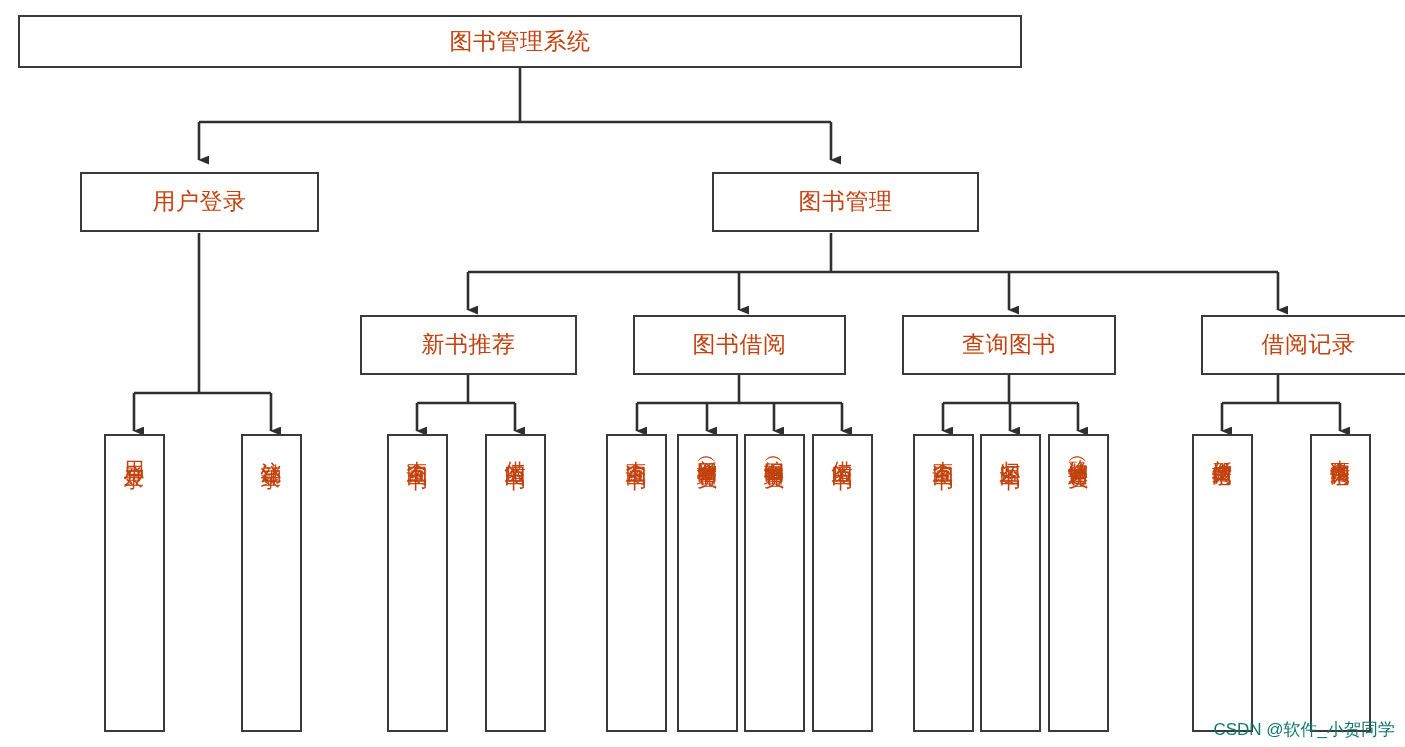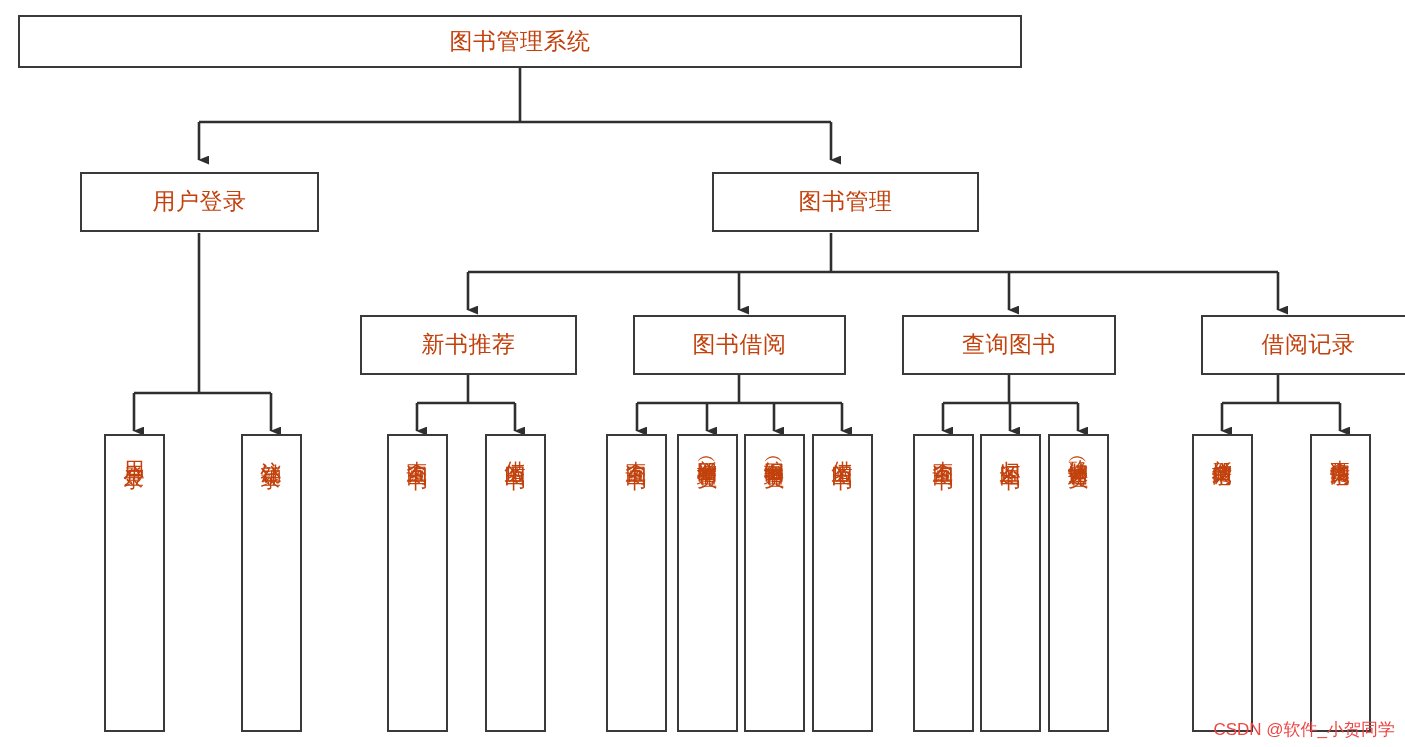--- a/index.html
+++ b/index.html
@@ -66,21 +66,21 @@
   }
   .node-v.tall-text .node-label {
     letter-spacing: 1.5px;
     font-size: 20px;
   }
   .watermark {
     position: absolute;
     right: 10px;
     bottom: 6px;
     font-size: 17px;
-    color: #ef4444;
+    color: #0f766e;
     font-family: "Liberation Sans", "DejaVu Sans", sans-serif;
     white-space: nowrap;
     pointer-events: none;
   }
 </style>
 </head>
 <body>
 
 <div id="diagram-root">
 

